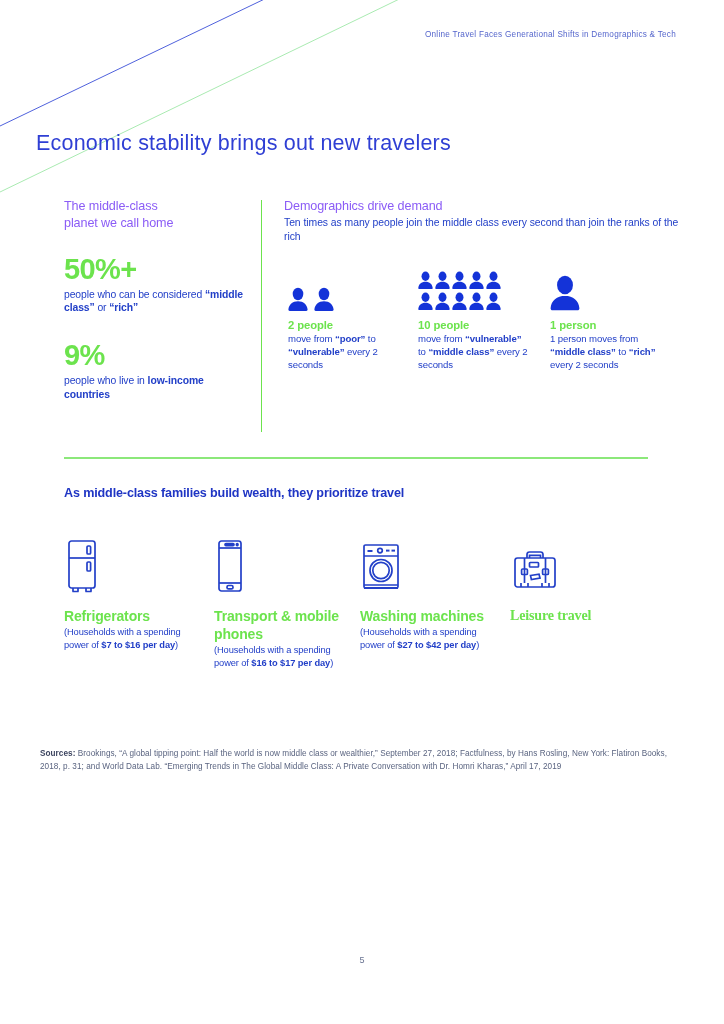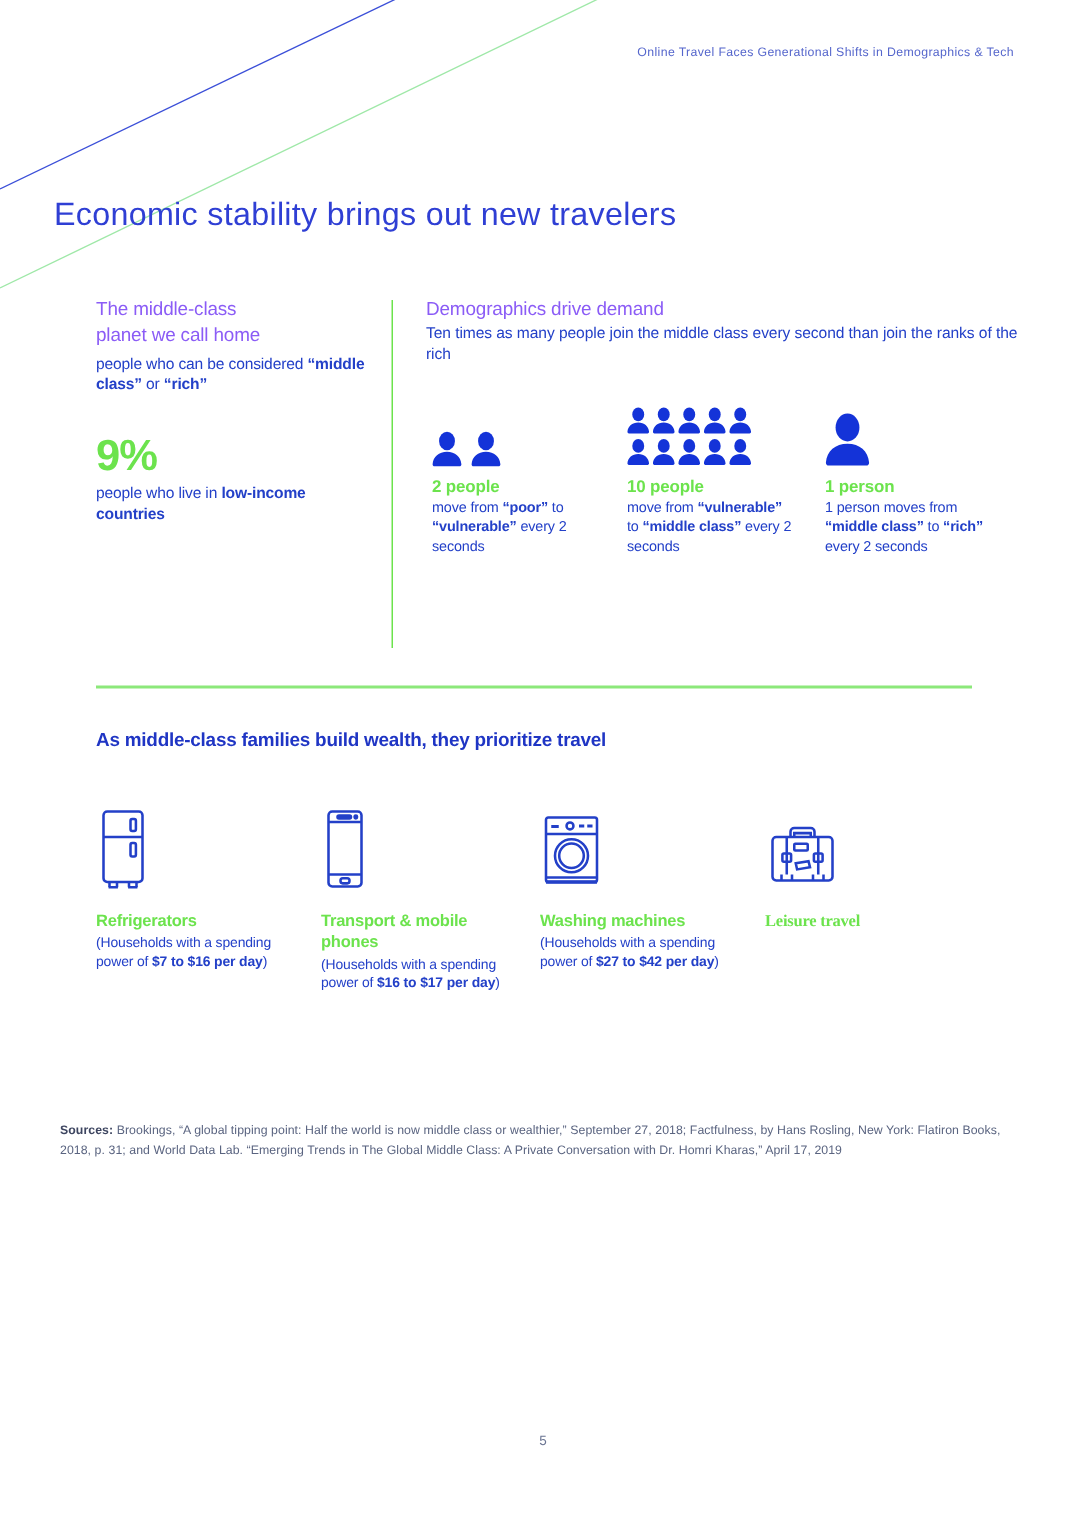--- a/index.html
+++ b/index.html
@@ -99,21 +99,21 @@
 
   .products { position: absolute; left: 0; top: 47px; width: 600px; height: 190px; }
   .product { position: absolute; top: 0; }
   .product-0 { left: 0px;   width: 140px; }
   .product-1 { left: 150px; width: 130px; }
   .product-2 { left: 296px; width: 140px; }
   .product-3 { left: 446px; width: 150px; font-family: Liberation Serif, serif; }
 
   .prod-icon { height: 60px; display: flex; align-items: flex-end; }
   .prod-title {
-    color: #6ce34d; font-size: 11px; font-weight: bold;
+    color: #6ce34d; font-size: 14px; font-weight: bold;
     margin-top: 14px; line-height: 1.3; letter-spacing: -.15px;
   }
   .prod-body {
     color: #2340c8; font-size: 9.3px; line-height: 1.35;
     margin-top: 1px; letter-spacing: -.1px;
   }
   .prod-body b { font-weight: bold; }
 
   
   .sources {
@@ -146,20 +146,21 @@
 
   <div class="cols">
 
     <div class="col-left">
       <div class="sec-head">
         <span>The middle-class</span><br>
         <span>planet we call home</span>
       </div>
 
       <div>
+        <div class="bignum bignum-1">50%+</div>
         <div class="numdesc"><span>people who can be considered </span><b>“middle class”</b><span> or </span><b>“rich”</b></div>
       </div>
 
       <div>
         <div class="bignum bignum-2">9%</div>
         <div class="numdesc"><span>people who live in </span><b>low-income countries</b></div>
       </div>
     </div>
 
     <div class="col-right">

